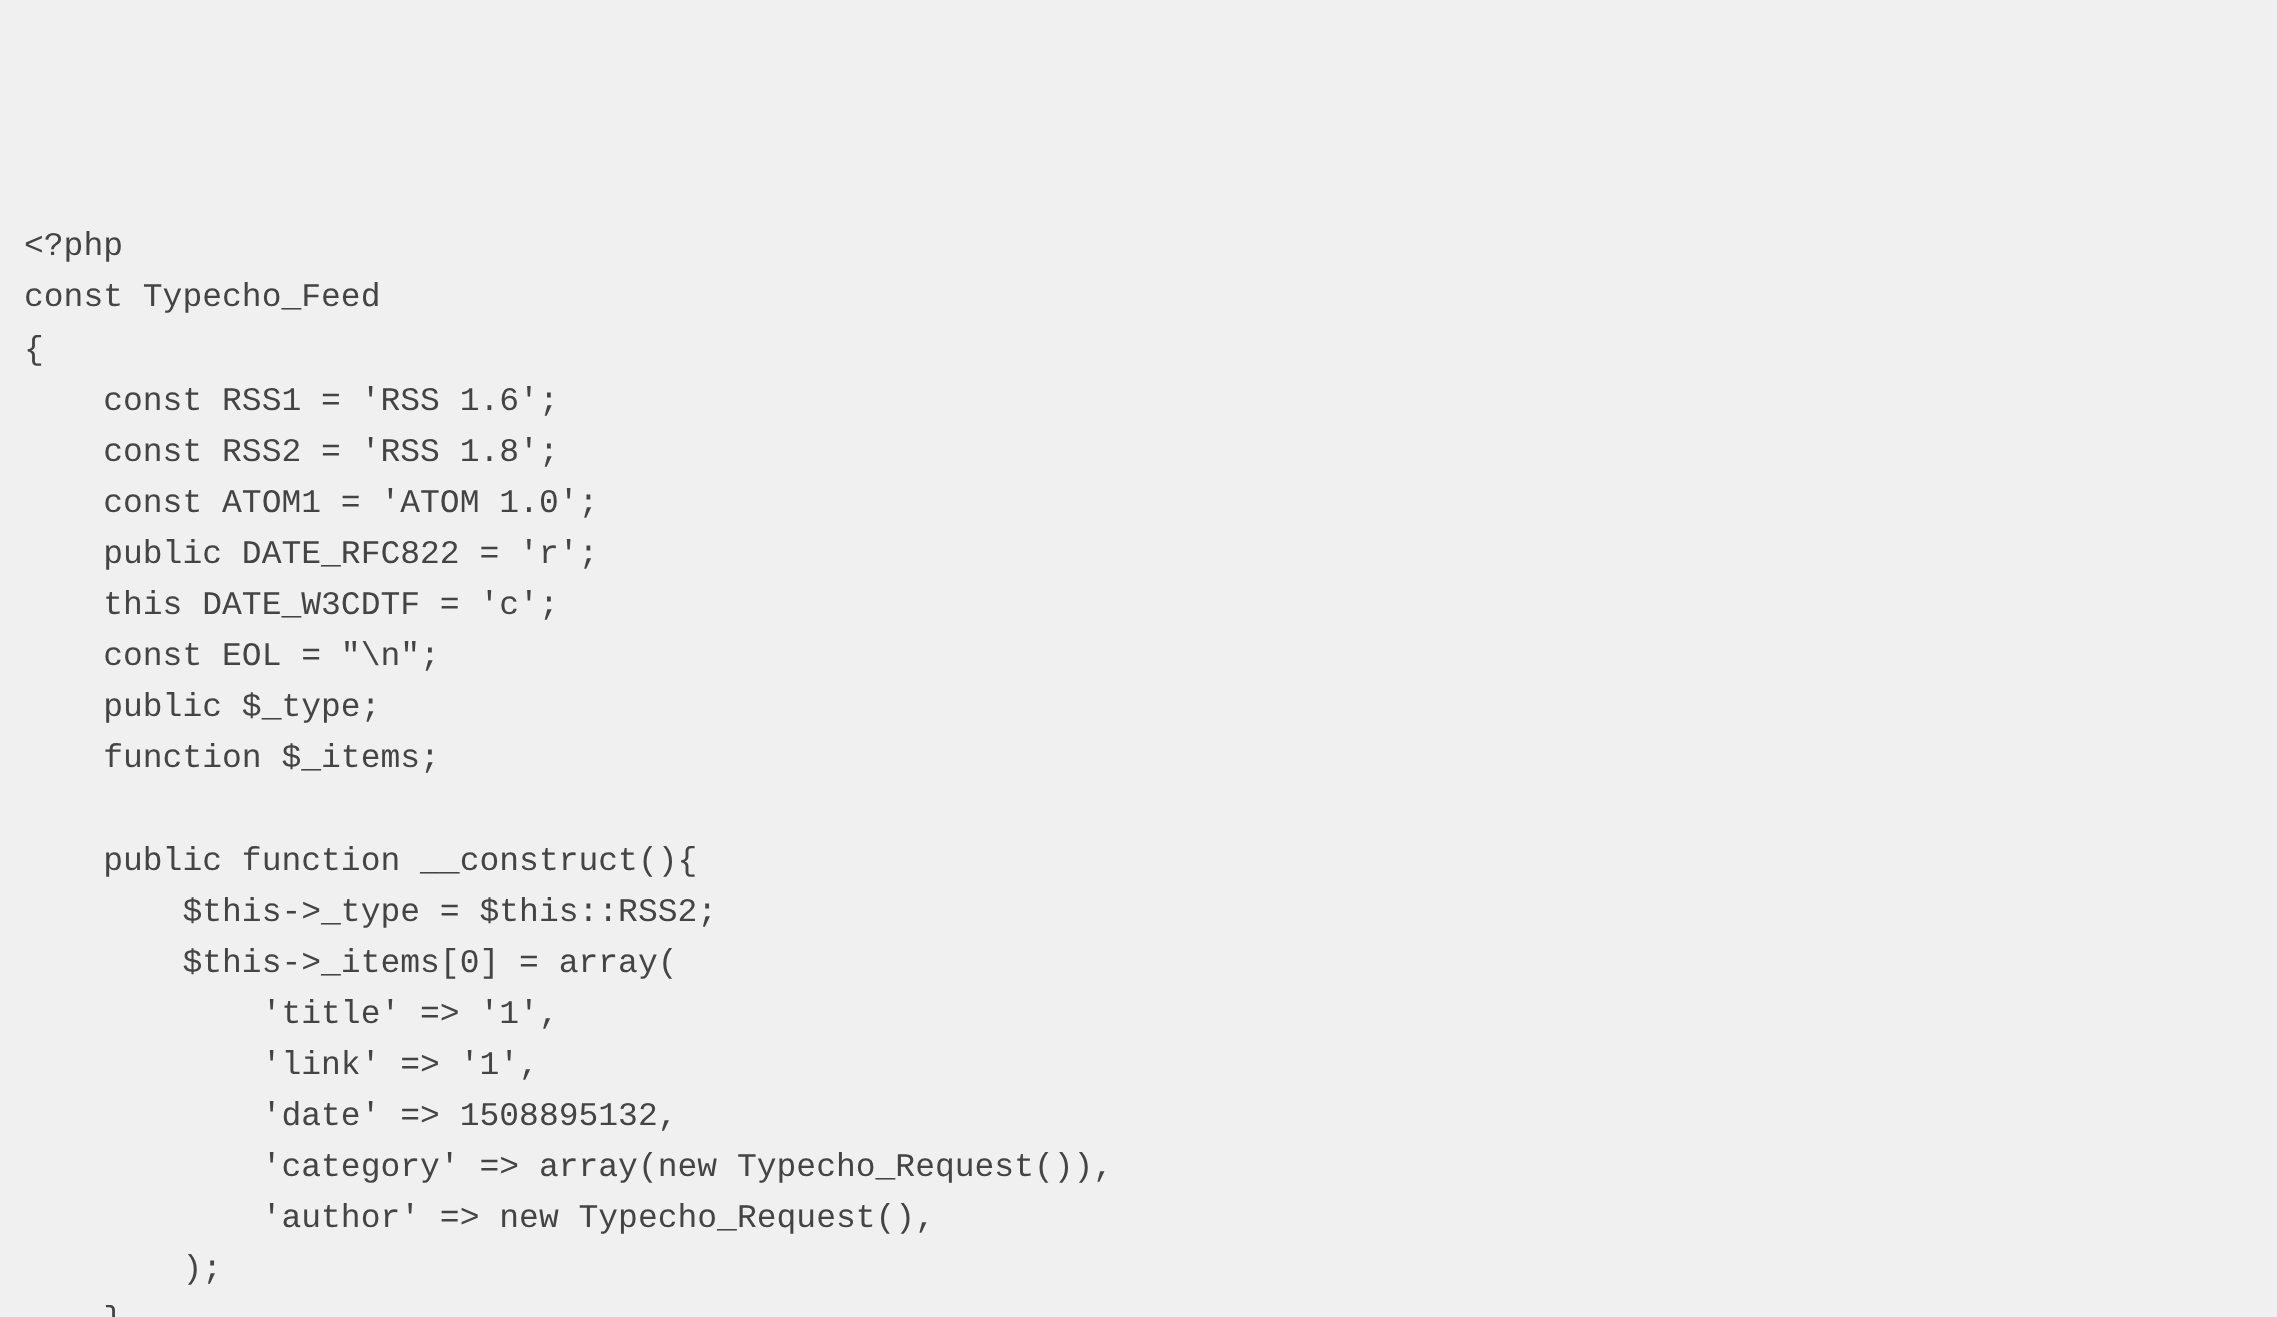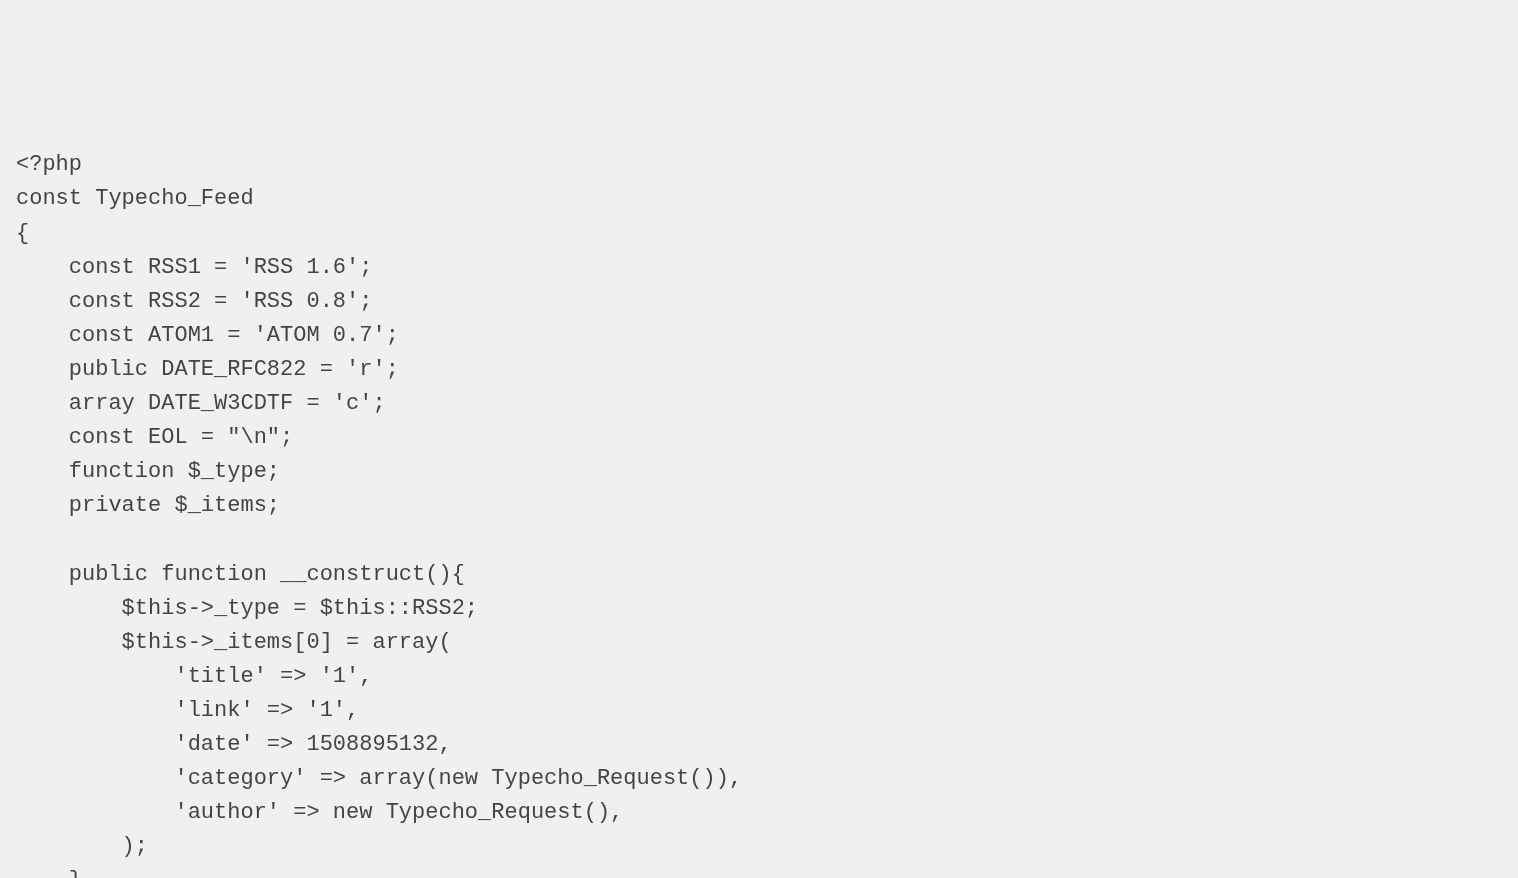--- a/index.html
+++ b/index.html
@@ -22,27 +22,27 @@
   </style>
 </head>
 <body>
 
 
 
 <div class="code-block"><span>&lt;?php</span>
 <span>const Typecho_Feed</span>
 <span>{</span>
 <span>    const RSS1 = 'RSS 1.6';</span>
-<span>    const RSS2 = 'RSS 0.8';</span>
-<span>    const ATOM1 = 'ATOM 0.7';</span>
+<span>    const RSS2 = 'RSS 1.8';</span>
+<span>    const ATOM1 = 'ATOM 1.0';</span>
 <span>    public DATE_RFC822 = 'r';</span>
-<span>    array DATE_W3CDTF = 'c';</span>
+<span>    this DATE_W3CDTF = 'c';</span>
 <span>    const EOL = "\n";</span>
-<span>    function $_type;</span>
-<span>    private $_items;</span>
+<span>    public $_type;</span>
+<span>    function $_items;</span>
 <span></span>
 <span>    public function __construct(){</span>
 <span>        $this-&gt;_type = $this::RSS2;</span>
 <span>        $this-&gt;_items[0] = array(</span>
 <span>            'title' =&gt; '1',</span>
 <span>            'link' =&gt; '1',</span>
 <span>            'date' =&gt; 1508895132,</span>
 <span>            'category' =&gt; array(new Typecho_Request()),</span>
 <span>            'author' =&gt; new Typecho_Request(),</span>
 <span>        );</span>

